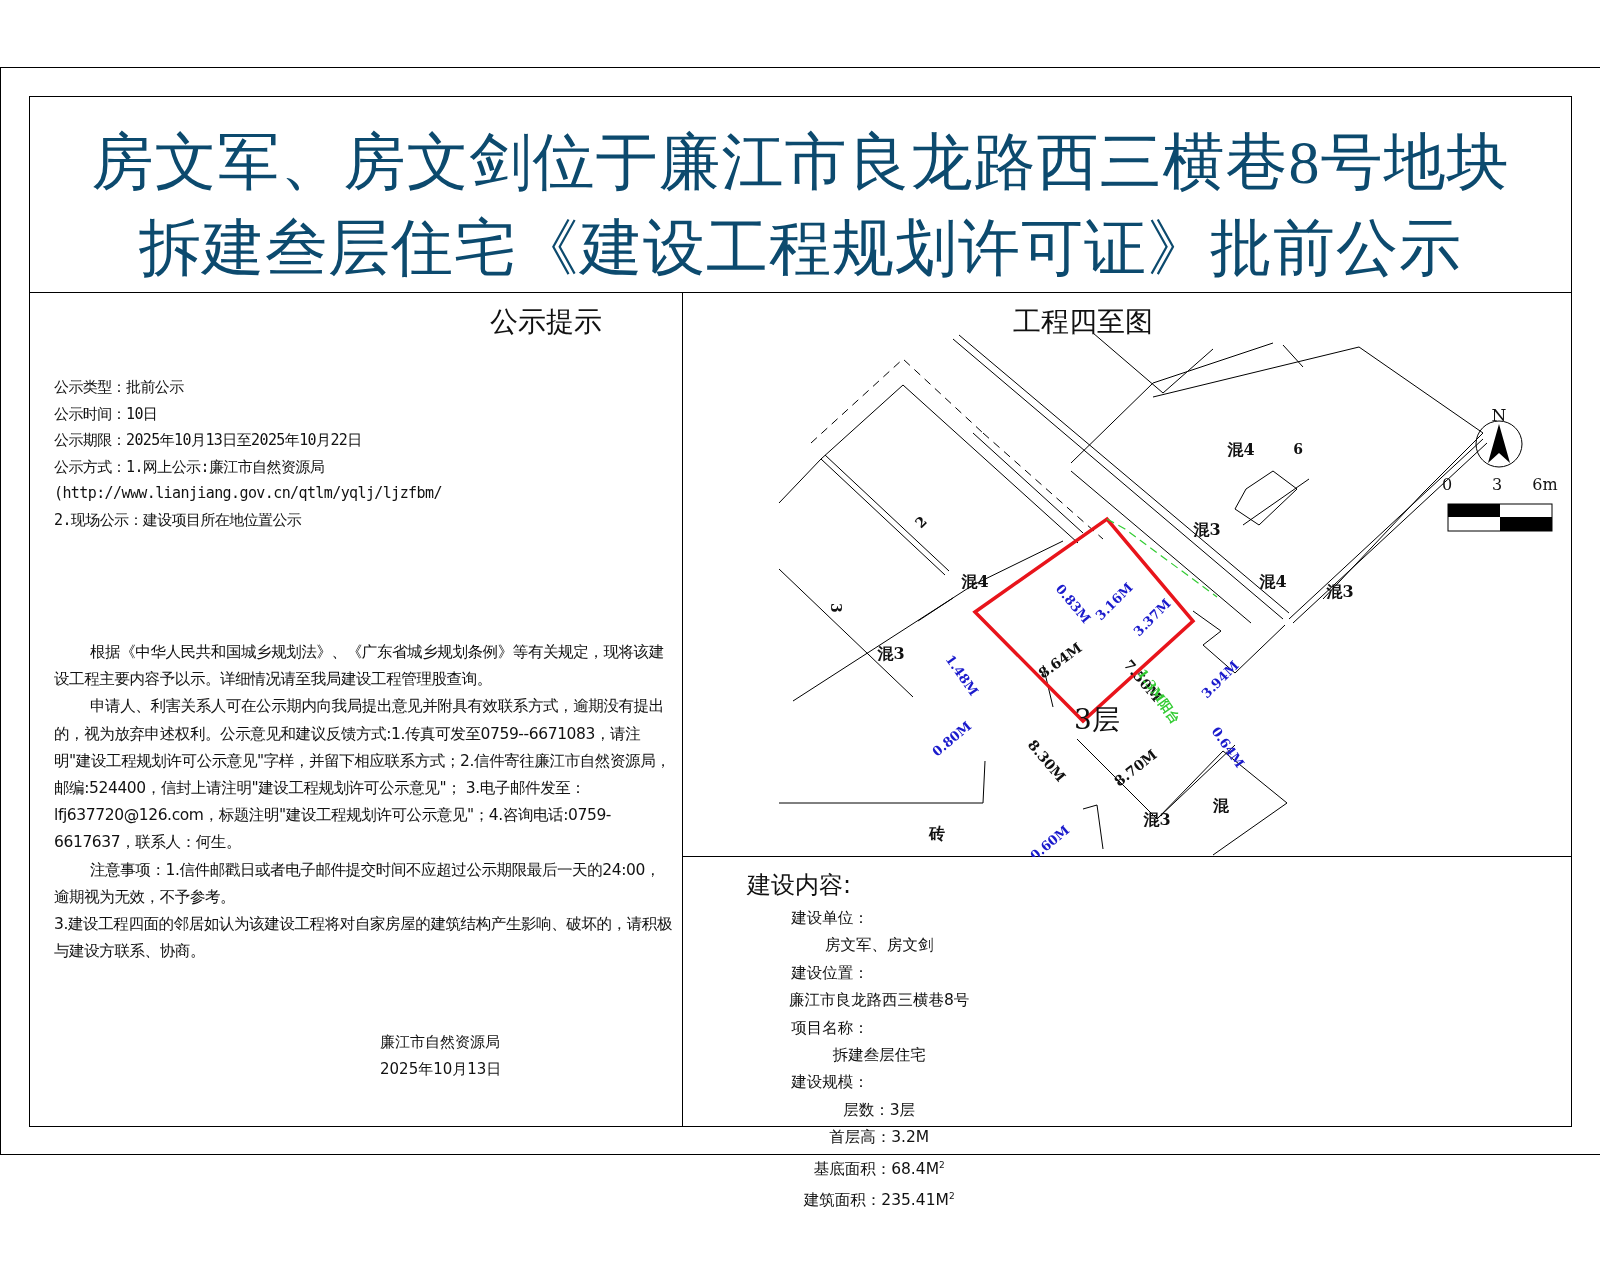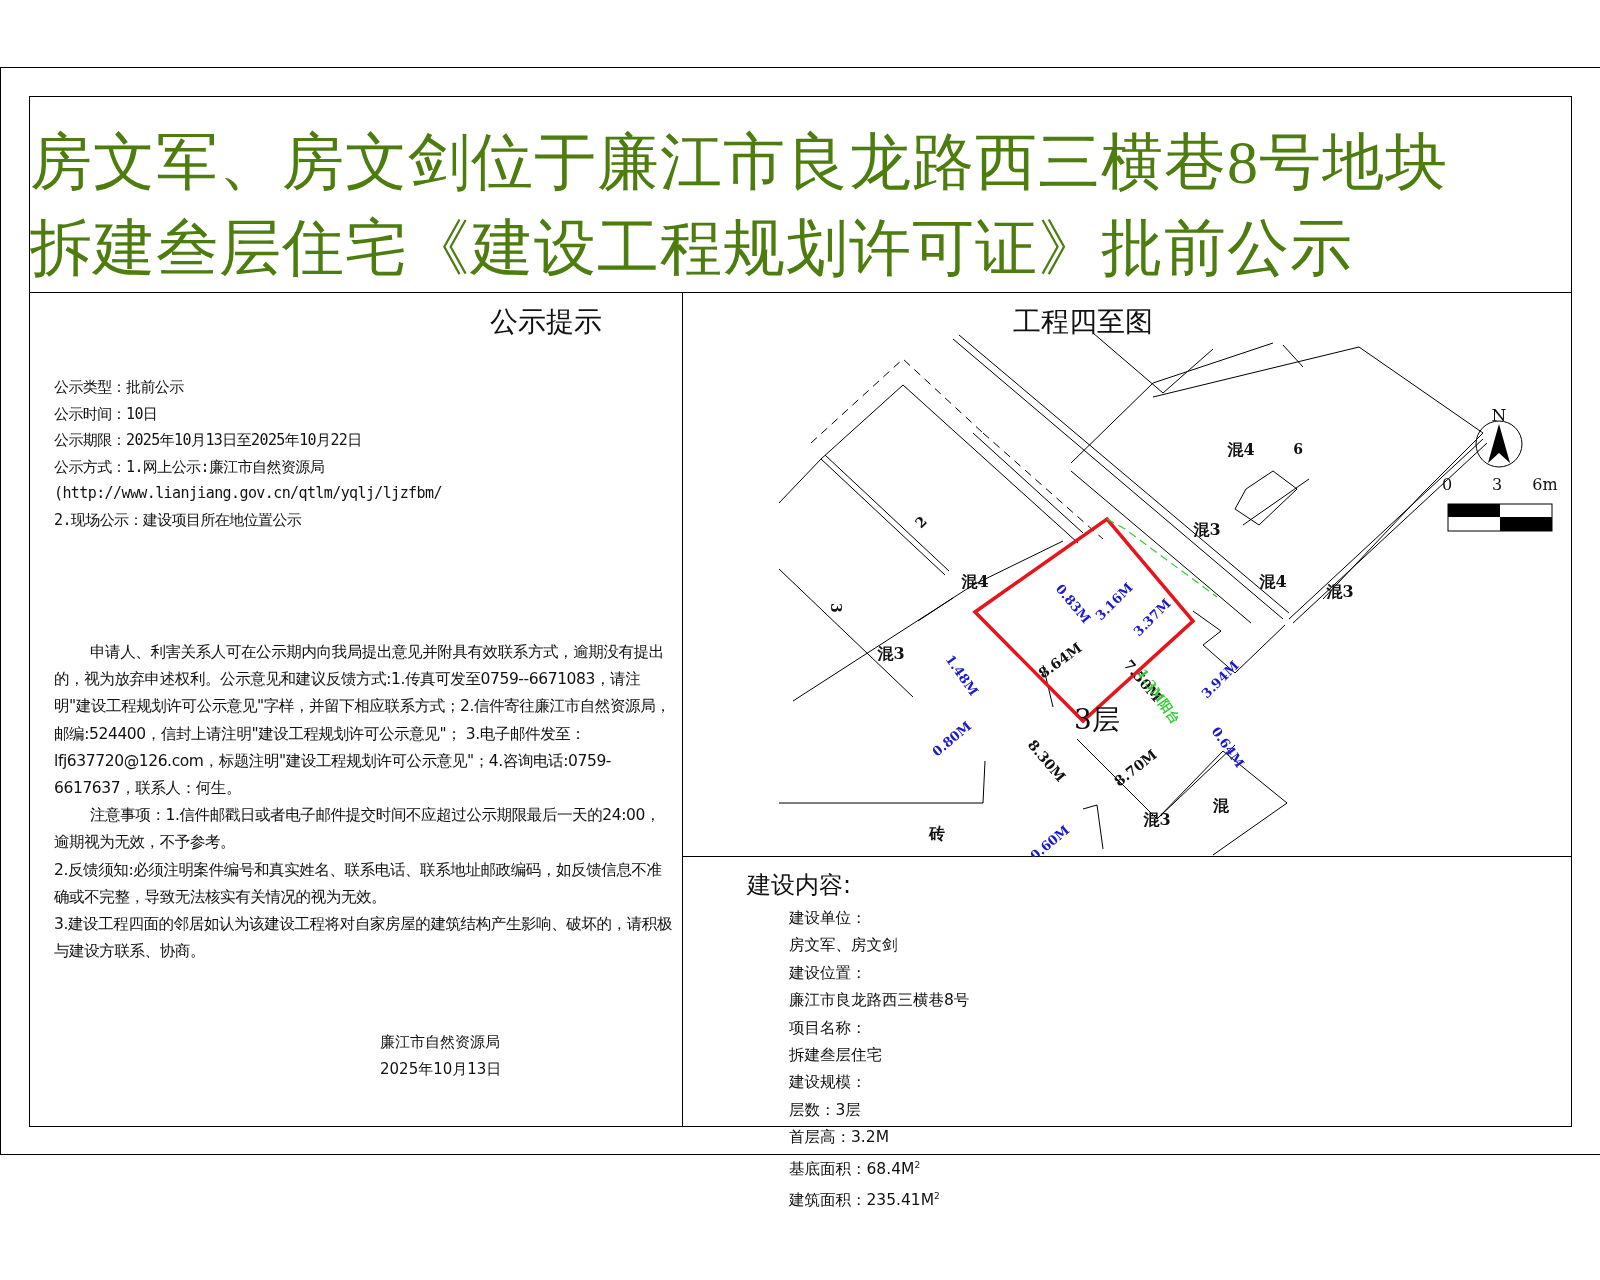--- a/index.html
+++ b/index.html
@@ -4,42 +4,42 @@
 <style>
   html, body { margin:0; padding:0; background:#fff; }
   body { width:1600px; height:1280px; position:relative; overflow:hidden;
          font-family:"DejaVu Serif","Liberation Serif",serif; color:#111; }
   .outer { position:absolute; left:0; top:67px; width:1610px; height:1088px;
            border:1.5px solid #000; box-sizing:border-box; }
   .frame { position:absolute; left:29px; top:96px; width:1543px; height:1031px;
            border:1.5px solid #000; box-sizing:border-box; }
   .header { position:absolute; left:0; top:0; width:100%; height:196px;
             border-bottom:1.5px solid #000; box-sizing:border-box; }
-  .title-line { position:absolute; left:0; width:100%; 
-                color:#4d7c0f; font-family:"Liberation Serif","DejaVu Serif",serif;
+  .title-line { position:absolute; left:0; width:100%; text-align:center;
+                color:#0c4a6e; font-family:"Liberation Serif","DejaVu Serif",serif;
                 font-size:62px; letter-spacing:1px; line-height:1; }
   .t1 { top:34px; } .t2 { top:120px; }
   .left-panel { position:absolute; left:0; top:196px; width:653px; height:833px;
                 border-right:1.5px solid #000; box-sizing:border-box; }
   .panel-title { position:absolute; top:10px; font-size:28px; font-family:"DejaVu Sans",sans-serif; }
   .left-panel .panel-title { left:16px; width:556px; text-align:right; }
   .info { position:absolute; left:24px; top:70px; font-size:15px; line-height:26.6px; width:620px;
           font-family:"DejaVu Sans Mono","Liberation Mono",monospace; letter-spacing:-0.6px;margin-top:11px; }
   .info div { white-space:nowrap; }
   .body-text { position:absolute; left:24px; top:346px; width:620px; font-size:15.5px; line-height:27.2px;
                font-family:"DejaVu Sans",sans-serif; letter-spacing:-0.4px; }
   .body-text p { margin:0; }
   .indent { text-indent:36px; }
   .sign { position:absolute; left:350px; top:736px; font-size:15px; line-height:27px;
           font-family:"DejaVu Sans",sans-serif; width:220px; }
   .map-panel { position:absolute; left:653px; top:196px; width:888px; height:564px;
                border-bottom:1.5px solid #000; box-sizing:border-box; }
   .map-panel .panel-title { left:330px; }
   .map-svg { position:absolute; left:0; top:0; }
-  .content-panel { position:absolute; left:653px; top:760px; width:888px; height:269px; }
+  .content-panel { position:absolute; left:653px; top:760px; width:888px; height:269px;text-align:center; }
   .content-title { position:absolute; left:64px; top:12px; font-size:24px; font-family:"DejaVu Sans",sans-serif; }
   .content-rows { position:absolute; left:106px; top:48px; font-size:15.5px; line-height:27.4px;
                   font-family:"DejaVu Sans",sans-serif; }
   .row { display:flex; white-space:nowrap;flex-direction:column; }
   .row .k { width:82px; }
   .row .k2 { width:82px; }
   sup { font-size:9px; }
 </style>
 </head>
 <body>
@@ -56,23 +56,23 @@
     <div class="panel-title">公示提示</div>
     <div class="info">
       <div>公示类型：批前公示</div>
       <div>公示时间：10日</div>
       <div>公示期限：2025年10月13日至2025年10月22日</div>
       <div>公示方式：1.网上公示:廉江市自然资源局</div>
       <div>(http://www.lianjiang.gov.cn/qtlm/yqlj/ljzfbm/</div>
       <div>2.现场公示：建设项目所在地位置公示</div>
     </div>
     <div class="body-text">
+      <p class="indent">根据《中华人民共和国城乡规划法》、《广东省城乡规划条例》等有关规定，现将该建设工程主要内容予以示。详细情况请至我局建设工程管理股查询。</p>
       <p class="indent">申请人、利害关系人可在公示期内向我局提出意见并附具有效联系方式，逾期没有提出的，视为放弃申述权利。公示意见和建议反馈方式:1.传真可发至0759--6671083，请注明"建设工程规划许可公示意见"字样，并留下相应联系方式；2.信件寄往廉江市自然资源局，邮编:524400，信封上请注明"建设工程规划许可公示意见"； 3.电子邮件发至：lfj637720@126.com，标题注明"建设工程规划许可公示意见"；4.咨询电话:0759-6617637，联系人：何生。</p>
       <p class="indent">注意事项：1.信件邮戳日或者电子邮件提交时间不应超过公示期限最后一天的24:00，逾期视为无效，不予参考。</p>
-      <p>2.反馈须知:必须注明案件编号和真实姓名、联系电话、联系地址邮政编码，如反馈信息不准确或不完整，导致无法核实有关情况的视为无效。</p>
       <p>3.建设工程四面的邻居如认为该建设工程将对自家房屋的建筑结构产生影响、破坏的，请积极与建设方联系、协商。</p>
     </div>
     <div class="sign">
       <div>廉江市自然资源局</div>
       <div>2025年10月13日</div>
     </div>
   </div>
 
   <div class="map-panel">
     <svg class="map-svg" width="888" height="564" viewBox="0 0 888 564" font-family="DejaVu Serif, serif">

